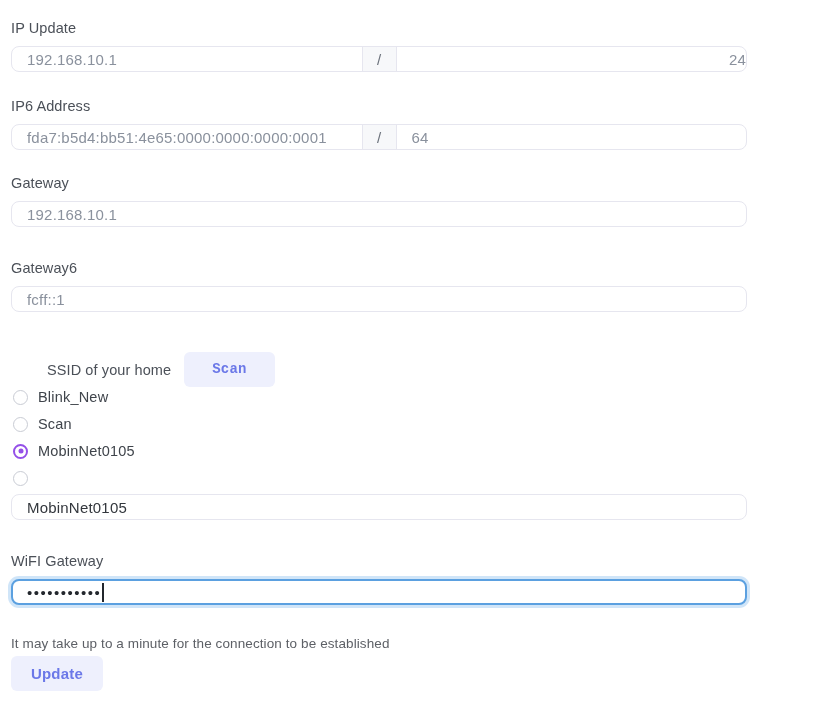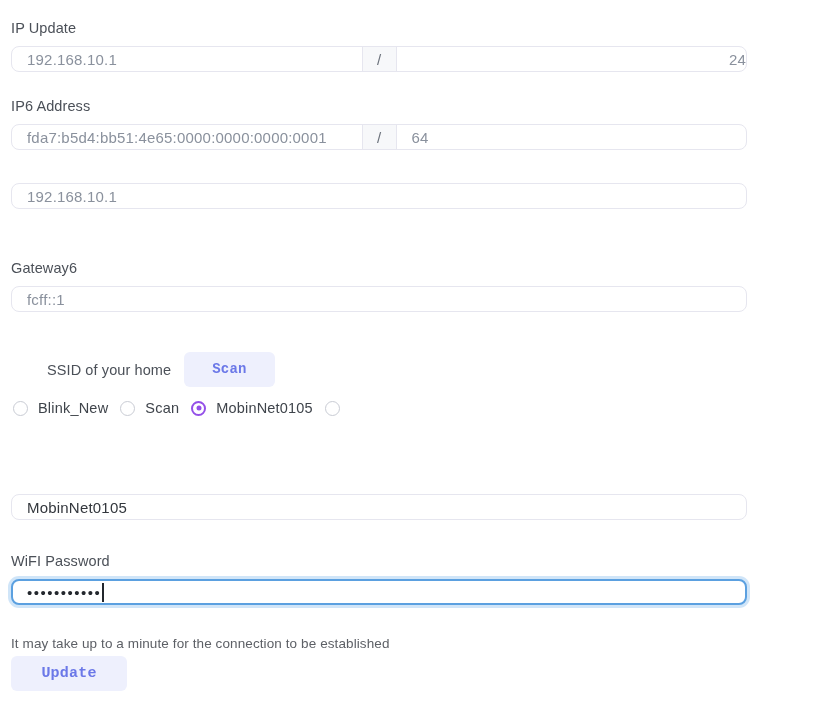--- a/index.html
+++ b/index.html
@@ -105,23 +105,24 @@
     line-height: 35px;
     cursor: pointer;
     font-family: Liberation Mono, monospace;
     letter-spacing: 0.2px;
   }
 
   
   .radio-list {
     position: absolute;
     left: 13px;
-    top: 396px;
-    display: flex;
-    gap: 12px;
+    top: 385px;
+    display: flex;
+    flex-direction: column;
+    gap: 3px;
   }
   .radio-item {
     display: flex;
     align-items: center;
     height: 24px;
     gap: 10px;
     cursor: pointer;
   }
   .radio-mark {
     width: 15px;
@@ -182,24 +183,24 @@
   .update-btn {
     position: absolute;
     left: 11px;
     top: 656px;
     background: #eef0fd;
     color: #6b78e8;
     border: none;
     border-radius: 6px;
     font-size: 15px;
     font-weight: 700;
-    width: 116px;
+    width: 92px;
     height: 35px;
     cursor: pointer;
-    font-family: Liberation Mono, monospace;
+    font-family: Liberation Sans, sans-serif;
     letter-spacing: 0.2px;
   }
 </style>
 </head>
 <body>
 
 <div class="page">
 
   <div class="grp" style="top:19px;">
     <div class="field-label">IP Update</div>
@@ -213,20 +214,21 @@
   <div class="grp" style="top:97px;">
     <div class="field-label">IP6 Address</div>
     <div class="input-box" style="margin-top:9px;justify-content:flex-end;">
       <input class="text-part" type="text" value="fda7:b5d4:bb51:4e65:0000:0000:0000:0001" style="">
       <div class="slash-sep">/</div>
       <input class="text-part" type="text" style="flex: 1 1 auto;" value="64">
     </div>
   </div>
 
   <div class="grp" style="top:174px;">
+    <div class="field-label">Gateway</div>
     <div class="input-box" style="margin-top:9px;">
       <input class="text-part" type="text" value="192.168.10.1" style="">
     </div>
   </div>
 
   <div class="grp" style="top:259px;">
     <div class="field-label">Gateway6</div>
     <div class="input-box" style="margin-top:9px;align-items:center;">
       <input class="text-part" type="text" value="fcff::1" style="">
     </div>
@@ -256,21 +258,21 @@
     </div>
   </div>
 
   <div class="grp" style="top:494px;">
     <div class="input-box">
       <input class="text-part filled" type="text" value="MobinNet0105" style="">
     </div>
   </div>
 
   <div class="grp" style="top:552px;">
-    <div class="field-label">WiFI Password</div>
+    <div class="field-label">WiFI Gateway</div>
     <div class="input-box focused" style="margin-top:9px;">
       <div class="text-part" style="padding-left:14px;">
         <span class="pw-dots">•••••••••••</span>
           <span class="caret"></span>
       </div>
     </div>
   </div>
 
   <div class="helper-text">It may take up to a minute for the connection to be established</div>
 

